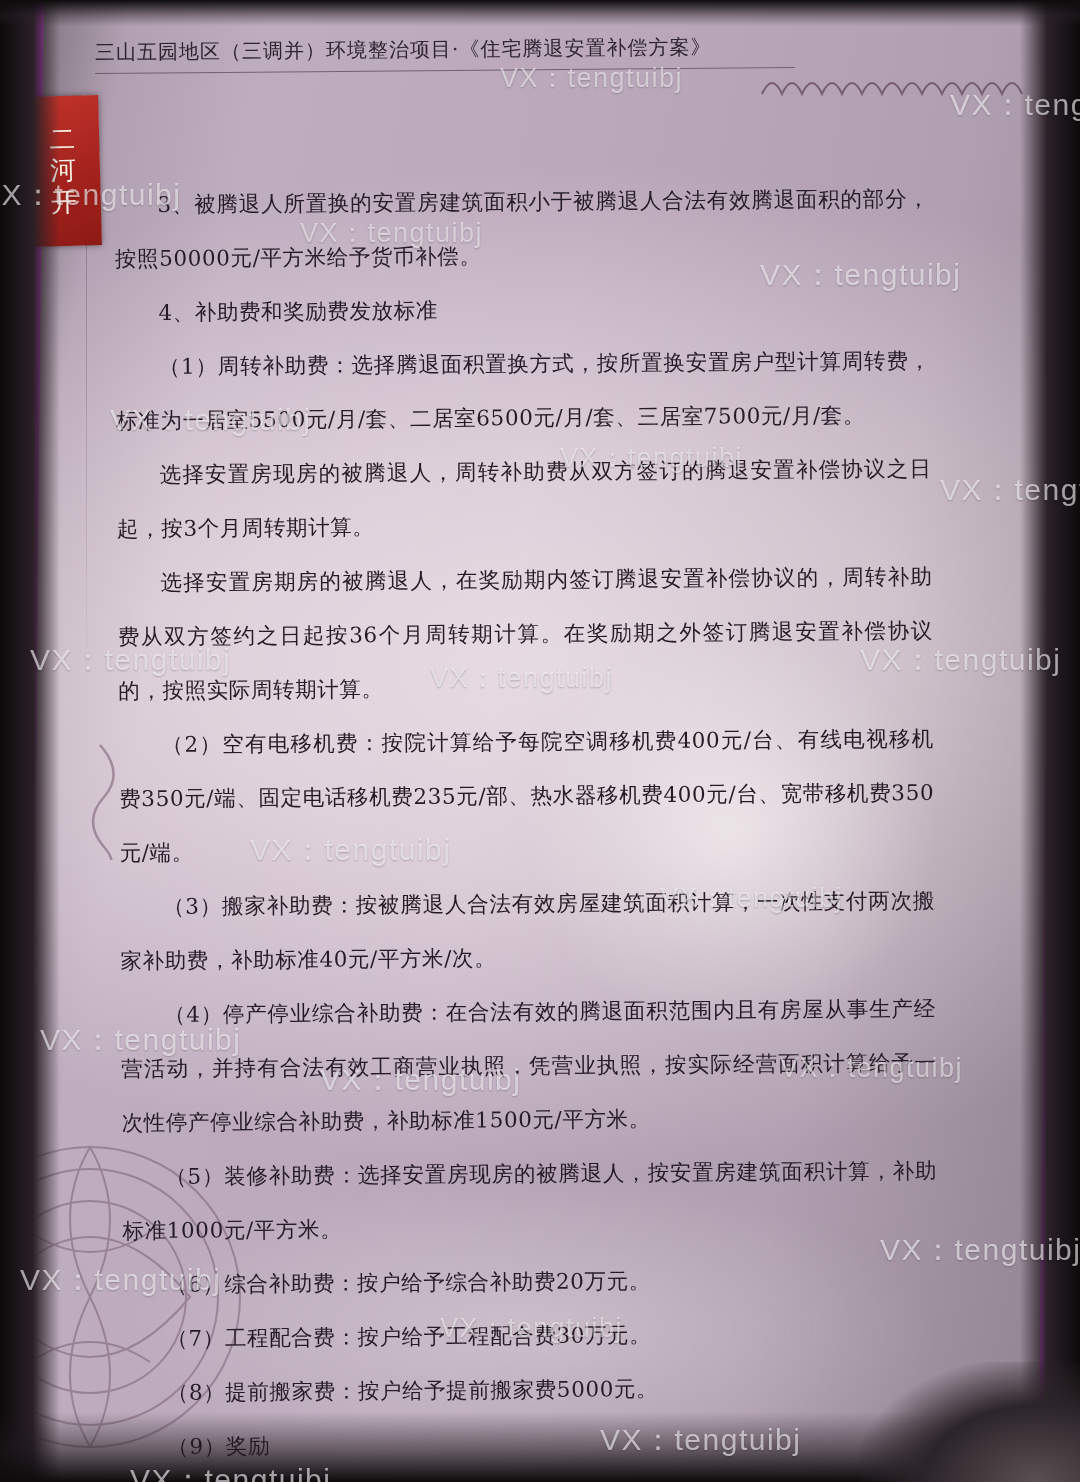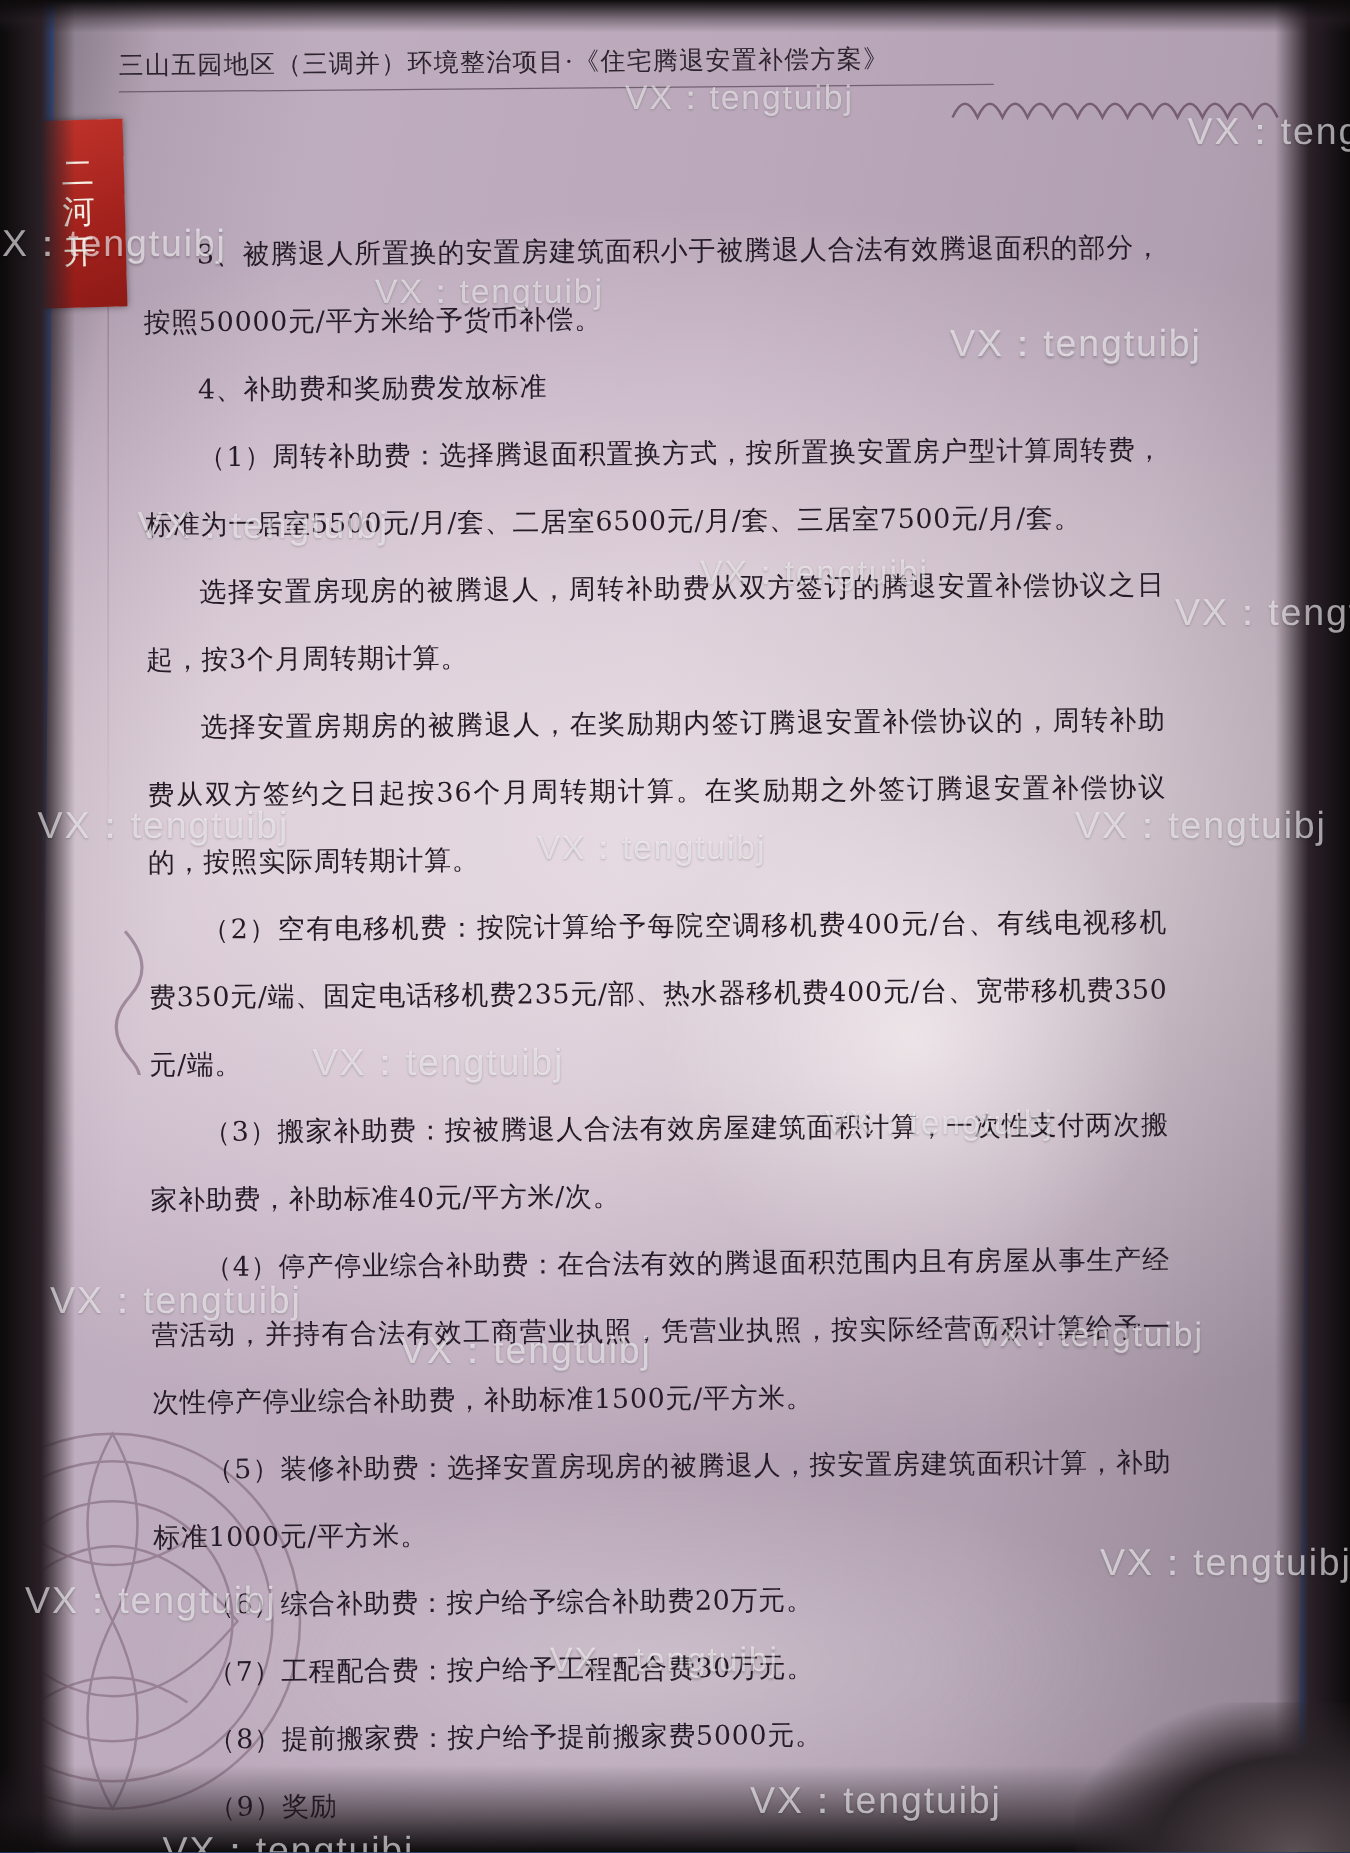--- a/index.html
+++ b/index.html
@@ -6,21 +6,21 @@
     margin: 0;
     padding: 0;
     background: #0d0b0c;
   }
   #page {
     position: relative;
     width: 1080px;
     height: 1482px;
     overflow: hidden;
     font-family: "Liberation Serif", "DejaVu Serif", serif;
-    background: #3b82f6;
+    background: #d946ef;
   }
 
   
   .paper {
     position: absolute;
     left: 36px;
     top: 0;
     width: 1010px;
     height: 1482px;
     background:

